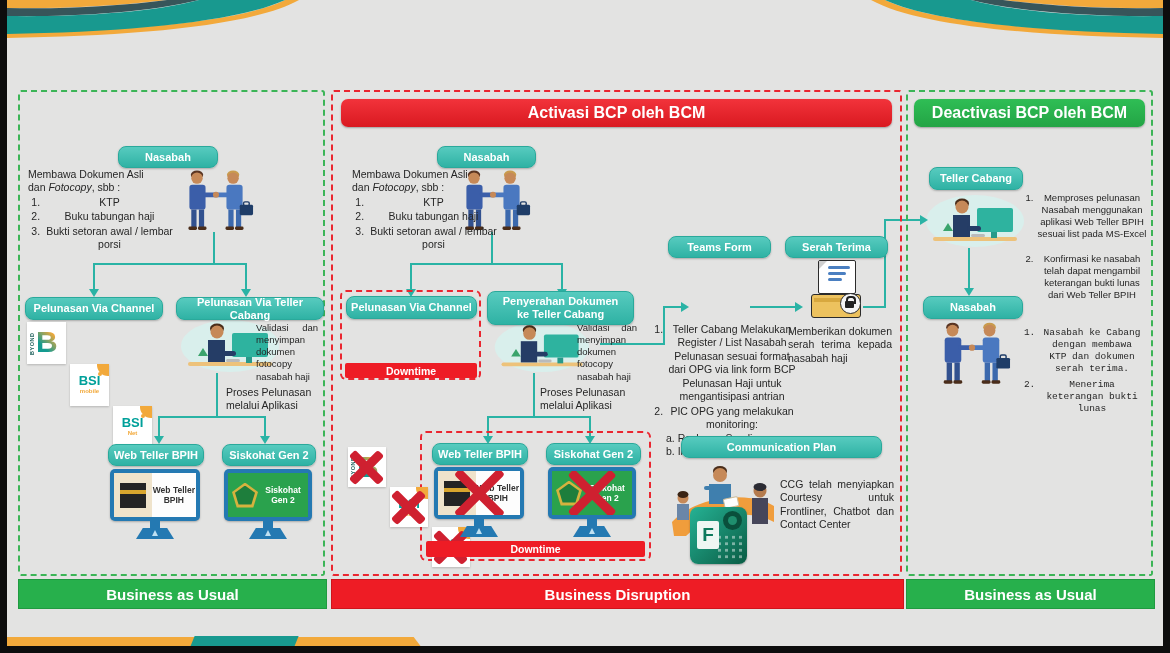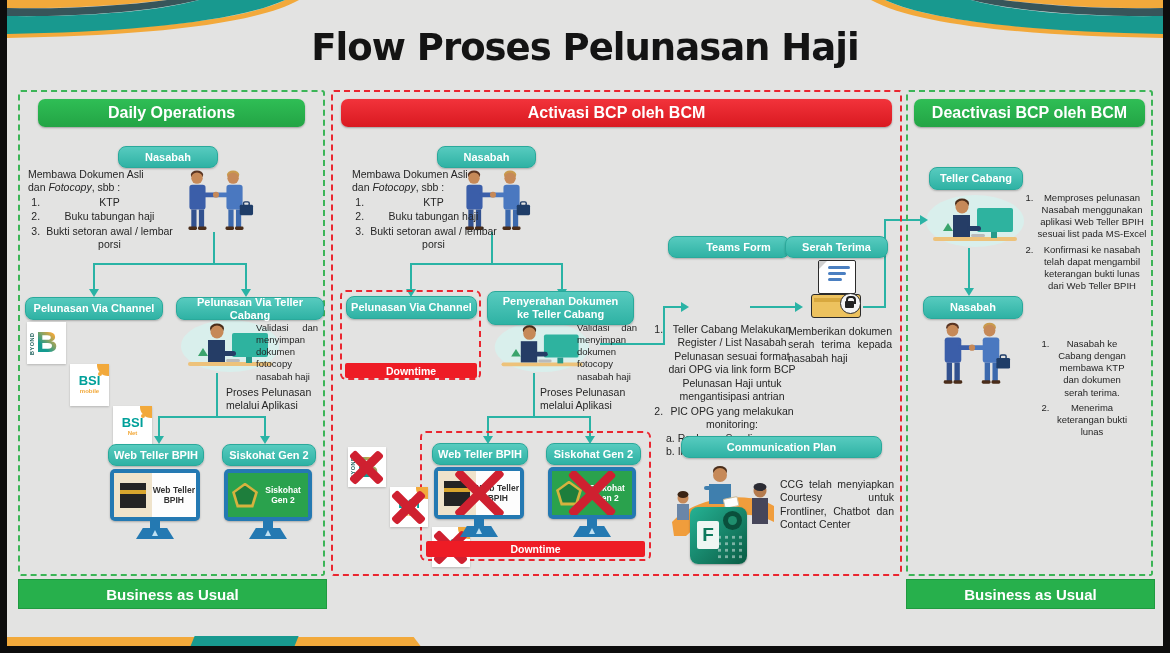--- a/index.html
+++ b/index.html
@@ -111,31 +111,30 @@
     <path d="M278 0 H292 C245 26 130 36 0 38 V33 C120 31 232 22 278 0 Z" fill="#f2a93b"></path>
     <path d="M0 16 C65 17 145 13 192 0 H278 C230 22 120 32 0 34 Z" fill="#18998f"></path>
   </svg>
   <svg class="abs" style="right:7px;top:0;transform:scaleX(-1);" width="310" height="40" viewBox="0 0 310 40">
     <path d="M0 0 H160 C110 6 50 9 0 8 Z" fill="#f2a93b"></path>
     <path d="M0 8 C55 9.5 115 6 160 0 H192 C140 13 60 17 0 16 Z" fill="#37555a"></path>
     <path d="M278 0 H292 C245 26 130 36 0 38 V33 C120 31 232 22 278 0 Z" fill="#f2a93b"></path>
     <path d="M0 16 C65 17 145 13 192 0 H278 C230 22 120 32 0 34 Z" fill="#18998f"></path>
   </svg>
 
-  <div id="title" class="abs">Flow Proses Pelunasan Haji</div>
 
   <div class="abs panel" style="left:18px;top:90px;width:307px;height:486px;"></div>
   <div class="abs panel red" style="left:331px;top:90px;width:571px;height:486px;"></div>
   <div class="abs panel" style="left:906px;top:90px;width:247px;height:486px;"></div>
 
-  <div class="abs hdr green" style="left:38px;top:99px;width:267px;height:28px;">Daily Operations</div>
   <div class="abs hdr green" style="left:914px;top:99px;width:231px;height:28px;">Deactivasi BCP oleh BCM</div>
   <div class="abs hdr red" style="left:341px;top:99px;width:551px;height:28px;">Activasi BCP oleh BCM</div>
 
   <div class="abs ftr green" style="left:18px;top:579px;width:307px;height:28px;">Business as Usual</div>
+  <div class="abs ftr red" style="left:331px;top:579px;width:571px;height:28px;">Business Disruption</div>
   <div class="abs ftr green" style="left:906px;top:579px;width:247px;height:28px;">Business as Usual</div>
 
   <div class="abs node" style="left:118px;top:146px;width:98px;height:20px;">Nasabah</div>
 
   <div class="abs txt" style="left:28px;top:168px;width:148px;">
     <span>Membawa Dokumen Asli</span><br>
     <span>dan </span><i>Fotocopy</i><span>, sbb :</span>
     <ol>
       <li>KTP</li>
       <li>Buku tabungan haji</li>
@@ -375,21 +374,21 @@
     <div class="mon-neck"></div>
       <div class="mon-base"></div>
   </div>
   <div class="abs downtime" style="left:426px;top:541px;width:219px;height:16px;">Downtime</div>
 
   <div class="abs hline" style="left:600px;top:343px;width:63px;"></div>
   <div class="abs vline" style="left:663px;top:306px;height:39px;"></div>
   <div class="abs hline" style="left:663px;top:306px;width:19px;"></div>
     <div class="abs arr-r" style="left:681px;top:302px;"></div>
 
-  <div class="abs node" style="left:668px;top:236px;width:101px;height:20px;padding-left:19px;">Teams Form</div>
+  <div class="abs node" style="left:668px;top:236px;width:101px;height:20px;">Teams Form</div>
   <div class="abs forms-icon" style="left:690px;top:261px;width:57px;height:57px;">
     <div class="forms-dotbig"></div>
       <div class="forms-dots"></div>
     <div class="forms-tile">F</div>
   </div>
 
   <div class="abs hline" style="left:750px;top:306px;width:47px;"></div>
     <div class="abs arr-r" style="left:795px;top:302px;"></div>
 
   <div class="abs node" style="left:785px;top:236px;width:101px;height:20px;">Serah Terima</div>
@@ -444,21 +443,21 @@
     <rect x="66" y="39" width="6" height="6" fill="#279a8a"></rect>
     <path d="M18 38 l5 -8 l5 8 Z" fill="#3aa46c"></path>
     <ellipse cx="37" cy="10.5" rx="7" ry="5" fill="#4a2d1a"></ellipse>
       <circle cx="37" cy="14" r="6.5" fill="#c68958"></circle>
     <path d="M28 22 h17 v22 h-17 Z" fill="#253d66"></path>
     <rect x="42" y="33" width="14" height="5" rx="2.5" fill="#253d66"></rect>
     <rect x="46" y="41" width="14" height="3" rx="1.5" fill="#b9babb"></rect>
   </svg>
   <div class="abs txt small just" style="left:1022px;top:192px;width:126px;">
     <ol style="padding-left:14px;margin:0;">
-      <li style="margin-bottom:3px;">Memproses pelunasan Nasabah menggunakan aplikasi Web Teller BPIH sesuai list pada MS-Excel</li>
+      <li style="margin-bottom:12px;">Memproses pelunasan Nasabah menggunakan aplikasi Web Teller BPIH sesuai list pada MS-Excel</li>
       <li>Konfirmasi ke nasabah telah dapat mengambil keterangan bukti lunas dari Web Teller BPIH</li>
     </ol>
   </div>
 
   <div class="abs vline" style="left:968px;top:248px;height:42px;"></div>
     <div class="abs arr-d" style="left:964px;top:288px;"></div>
 
   <div class="abs node" style="left:923px;top:296px;width:98px;height:21px;">Nasabah</div>
   <svg class="abs" style="left:933px;top:320px;" width="78" height="66" viewBox="0 0 80 66">
     <ellipse cx="20" cy="6.5" rx="6.5" ry="4.5" fill="#5a3522"></ellipse>
@@ -475,21 +474,21 @@
     <rect x="53" y="43" width="5.5" height="19" fill="#3c69ad"></rect>
       <rect x="61" y="43" width="5.5" height="19" fill="#3c69ad"></rect>
     <rect x="11" y="61" width="9" height="3.5" rx="1.5" fill="#4a2d1a"></rect>
       <rect x="21" y="61" width="9" height="3.5" rx="1.5" fill="#4a2d1a"></rect>
     <rect x="50" y="61" width="9" height="3.5" rx="1.5" fill="#4a2d1a"></rect>
       <rect x="60" y="61" width="9" height="3.5" rx="1.5" fill="#4a2d1a"></rect>
     <rect x="65" y="38" width="14" height="11" rx="1.5" fill="#1f3d68"></rect>
       <rect x="69" y="35" width="6" height="4" rx="1.5" fill="none" stroke="#1f3d68" stroke-width="1.5"></rect>
   </svg>
   <div class="abs txt small just" style="left:1022px;top:322px;width:126px;">
-    <ol style="padding-left:14px;margin:16px;">
+    <ol style="padding-left:14px;margin:5px;font-family:Liberation Mono, monospace;">
       <li style="margin-bottom:3px;">Nasabah ke Cabang dengan membawa KTP dan dokumen serah terima.</li>
       <li>Menerima keterangan bukti lunas</li>
     </ol>
   </div>
 
   <div class="abs" style="left:7px;top:637px;width:415px;height:11px;background:#f2a93b;clip-path:polygon(0 0,98% 0,100% 100%,0 100%);z-index:20;"></div>
   <div class="abs" style="left:192px;top:636px;width:104px;height:13px;background:#18998f;transform:skewX(-22deg);z-index:21;"></div>
 
   <div class="abs frame" style="left:0;top:0;width:7px;height:653px;"></div>
   <div class="abs frame" style="left:1163px;top:0;width:7px;height:653px;"></div>

